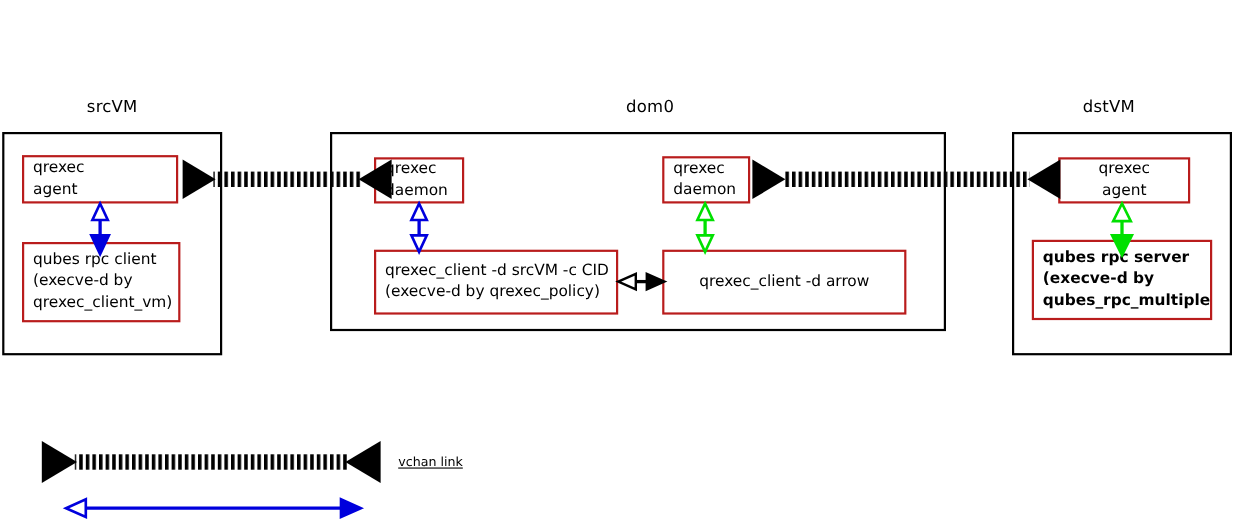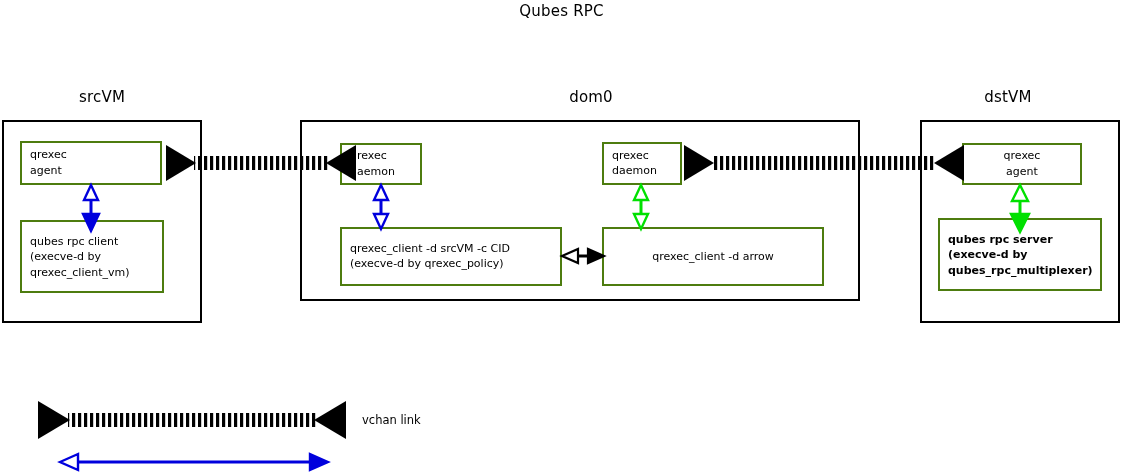--- a/index.html
+++ b/index.html
@@ -33,24 +33,24 @@
     letter-spacing: 0.2px;
   }
   .vm-box {
     position: absolute;
     border: 2px solid #000000;
     background: transparent;
     box-sizing: border-box;
   }
   .node-box {
     position: absolute;
-    border: 2px solid #4d7c0f;
+    border: 2px solid #b91c1c;
     background: #ffffff;
     box-sizing: border-box;
-    font-size: 11px;
+    font-size: 14px;
     line-height: 1.42;
     overflow: hidden;
     white-space: pre;
   }
   .node-box .inner {
     position: absolute;
     left: 8px;
     top: 50%;
     transform: translateY(-50%);
   }
@@ -72,21 +72,20 @@
     height: 472px;
     pointer-events: none;
   }
   svg.overlay * { pointer-events: auto; }
 </style>
 </head>
 <body>
 
 <div id="canvas">
 
-  <div class="title">Qubes RPC</div>
 
   <div class="vm-label" style="left:2px; top:88px; width:200px;text-align:center;">srcVM</div>
   <div class="vm-label" style="left:311px; top:88px; width:560px;">dom0</div>
   <div class="vm-label" style="left:908px; top:88px; width:200px;">dstVM</div>
 
   <div class="vm-box" style="left:2px;   top:120px; width:200px; height:203px;"></div>
   <div class="vm-box" style="left:300px; top:120px; width:560px; height:181px;"></div>
   <div class="vm-box" style="left:920px; top:120px; width:200px; height:203px;"></div>
 
   <div class="node-box" style="left:20px; top:141px; width:142px; height:44px;">
@@ -118,21 +117,21 @@
   <div class="node-box center" style="left:962px; top:143px; width:120px; height:42px;">
     <span class="inner">qrexec
 agent</span>
   </div>
   <div class="node-box" style="left:938px; top:218px; width:164px; height:73px;font-weight:bold;">
     <span class="inner">qubes rpc server
 (execve-d by
 qubes_rpc_multiplexer)</span>
   </div>
 
-  <div class="legend-text" style="left:362px; top:413px;">vchan link</div>
+  <div class="legend-text" style="left:362px; top:413px;text-decoration:underline;">vchan link</div>
 
   <svg class="overlay" viewBox="0 0 1123 472">
     <defs>
 
       <pattern id="hatch" x="0" y="0" width="6" height="14" patternUnits="userSpaceOnUse">
         <rect x="0" y="0" width="3.2" height="14" fill="#000000"></rect>
       </pattern>
     </defs>
 
     <g>

